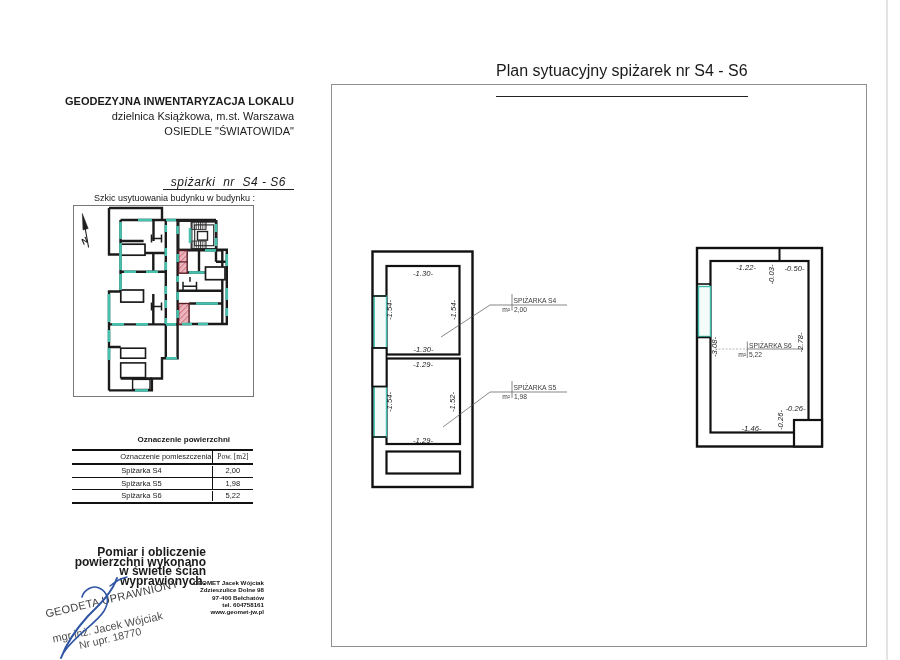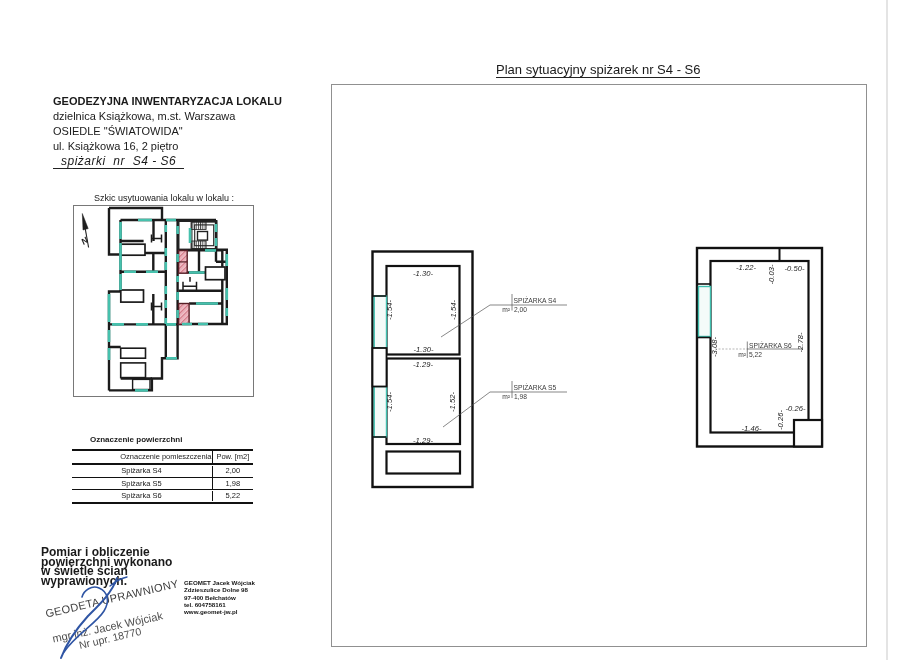--- a/index.html
+++ b/index.html
@@ -1,59 +1,58 @@
 <!DOCTYPE html>
 <html><head>
 <meta charset="utf-8">
 <style>
   html,body{margin:0;padding:0;}
   body{width:900px;height:660px;background:#fff;position:relative;overflow:hidden;
        font-family:"Liberation Sans", sans-serif;color:#1a1a1a;}
   .abs{position:absolute;}
-  .ctr{text-align:left;}
+  .ctr{text-align:right;}
 </style>
 </head>
 <body>
 
 <div class="abs ctr" style="left:53px;top:94px;width:241px;line-height:15px;">
   <div style="font-size:11px;font-weight:bold;white-space:nowrap;">GEODEZYJNA INWENTARYZACJA LOKALU</div>
   <div style="font-size:11px;">dzielnica Książkowa, m.st. Warszawa</div>
   <div style="font-size:11px;">OSIEDLE "ŚWIATOWIDA"</div>
-  <div style="font-size:11px;">ul. Książkowa 16, 2 piętro</div>
-  <div style="font-size:12px;font-style:italic;letter-spacing:0.5px;"><span style="border-bottom:1.2px solid #222;padding:0 8px 0 8px;">spiżarki&nbsp; nr&nbsp; S4 - S6</span></div>
+  <div style="font-size:12px;font-style:italic;letter-spacing:0.5px;margin-top:36px;"><span style="border-bottom:1.2px solid #222;padding:0 8px 0 8px;">spiżarki&nbsp; nr&nbsp; S4 - S6</span></div>
 </div>
 
-<div class="abs" style="left:94px;top:192.5px;font-size:9px;">Szkic usytuowania lokalu w lokalu :</div>
+<div class="abs" style="left:94px;top:192.5px;font-size:9px;">Szkic usytuowania budynku w budynku :</div>
 
 <div class="abs" style="left:73px;top:205px;width:179px;height:190px;border:1px solid #787878;"></div>
 
 <div class="abs ctr" style="left:90px;top:435px;width:140px;font-size:8px;font-weight:bold;">Oznaczenie powierzchni</div>
 
 <div class="abs" style="left:71.5px;top:449px;width:181.5px;height:50.5px;border-top:2.4px solid #111;border-bottom:2.2px solid #111;">
   <div class="abs" style="left:0;top:0;width:140px;height:12.4px;border-bottom:2.2px solid #111;border-right:1.2px solid #111;font-size:7.5px;text-align:right;line-height:12px;">Oznaczenie pomieszczenia</div>
-  <div class="abs" style="left:141.2px;top:0;right:0;height:12.4px;border-bottom:2.2px solid #111;font-size:7.5px;text-align:center;line-height:12px;">Pow. [m2]</div>
+  <div class="abs" style="left:141.2px;top:0;right:0;height:12.4px;border-bottom:2.2px solid #111;font-size:7.5px;text-align:center;line-height:12px;font-family:Liberation Serif, serif;">Pow. [m2]</div>
   <div class="abs" style="left:0;top:14.6px;width:140px;height:11.2px;border-bottom:1.1px solid #111;border-right:1.2px solid #111;font-size:7.5px;text-align:center;line-height:10px;">Spiżarka S4</div>
   <div class="abs" style="left:141.2px;top:14.6px;right:0;height:11.2px;border-bottom:1.1px solid #111;font-size:7.5px;text-align:center;line-height:10px;">2,00</div>
   <div class="abs" style="left:0;top:26.9px;width:140px;height:11.6px;border-bottom:1.1px solid #111;border-right:1.2px solid #111;font-size:7.5px;text-align:center;line-height:11px;">Spiżarka S5</div>
   <div class="abs" style="left:141.2px;top:26.9px;right:0;height:11.6px;border-bottom:1.1px solid #111;font-size:7.5px;text-align:center;line-height:11px;">1,98</div>
   <div class="abs" style="left:0;top:39.6px;width:140px;height:10px;border-right:1.2px solid #111;font-size:7.5px;text-align:center;line-height:10px;">Spiżarka S6</div>
   <div class="abs" style="left:141.2px;top:39.6px;right:0;height:10px;font-size:7.5px;text-align:center;line-height:10px;">5,22</div>
 </div>
 
 <div class="abs ctr" style="left:41px;top:548px;width:165px;font-size:12px;line-height:9.5px;font-weight:bold;">Pomiar i obliczenie powierzchni wykonano<br>w świetle ścian wyprawionych.</div>
 
 <div class="abs ctr" style="left:184px;top:579px;width:80px;font-size:6.2px;line-height:7.3px;color:#151515;font-weight:bold;">GEOMET Jacek Wójciak<br>Zdzieszulice Dolne 98<br>97-400 Bełchatów<br>tel. 604758161<br>www.geomet-jw.pl</div>
 
 <div class="abs" style="left:44px;top:594px;width:122px;text-align:center;font-size:11px;color:#3e3e3e;letter-spacing:0.3px;transform:rotate(-13deg);transform-origin:center;white-space:nowrap;">GEODETA UPRAWNIONY</div>
 
 <div class="abs" style="left:45px;top:621px;width:125px;text-align:center;font-size:11px;color:#4d4d4d;transform:rotate(-12deg);transform-origin:center;white-space:nowrap;">mgr inż. Jacek Wójciak</div>
 
 <div class="abs" style="left:55px;top:632px;width:110px;text-align:center;font-size:10.5px;color:#4d4d4d;transform:rotate(-13deg);transform-origin:center;white-space:nowrap;">Nr upr. 18770</div>
 
-<div class="abs" style="left:496px;top:62px;font-size:13px;border-bottom:1.2px solid #222;padding-bottom:0px;white-space:nowrap;">Plan sytuacyjny spiżarek nr S4 - S6</div>
+<div class="abs" style="left:496px;top:62px;font-size:16px;border-bottom:1.2px solid #222;padding-bottom:16px;white-space:nowrap;">Plan sytuacyjny spiżarek nr S4 - S6</div>
 
 <div class="abs" style="left:331px;top:84px;width:534px;height:561px;border:1px solid #909090;"></div>
 
 <svg class="abs" style="left:0;top:0;" width="900" height="660" viewBox="0 0 900 660">
   <defs>
     <pattern id="redhatch" width="4" height="4" patternUnits="userSpaceOnUse" patternTransform="rotate(45)">
       <rect width="4" height="4" fill="#f2c3cb"></rect>
       <line x1="0" y1="0" x2="0" y2="4" stroke="#c24b5e" stroke-width="1.3"></line>
       <line x1="2" y1="0" x2="2" y2="4" stroke="#d98795" stroke-width="0.7"></line>
     </pattern>

